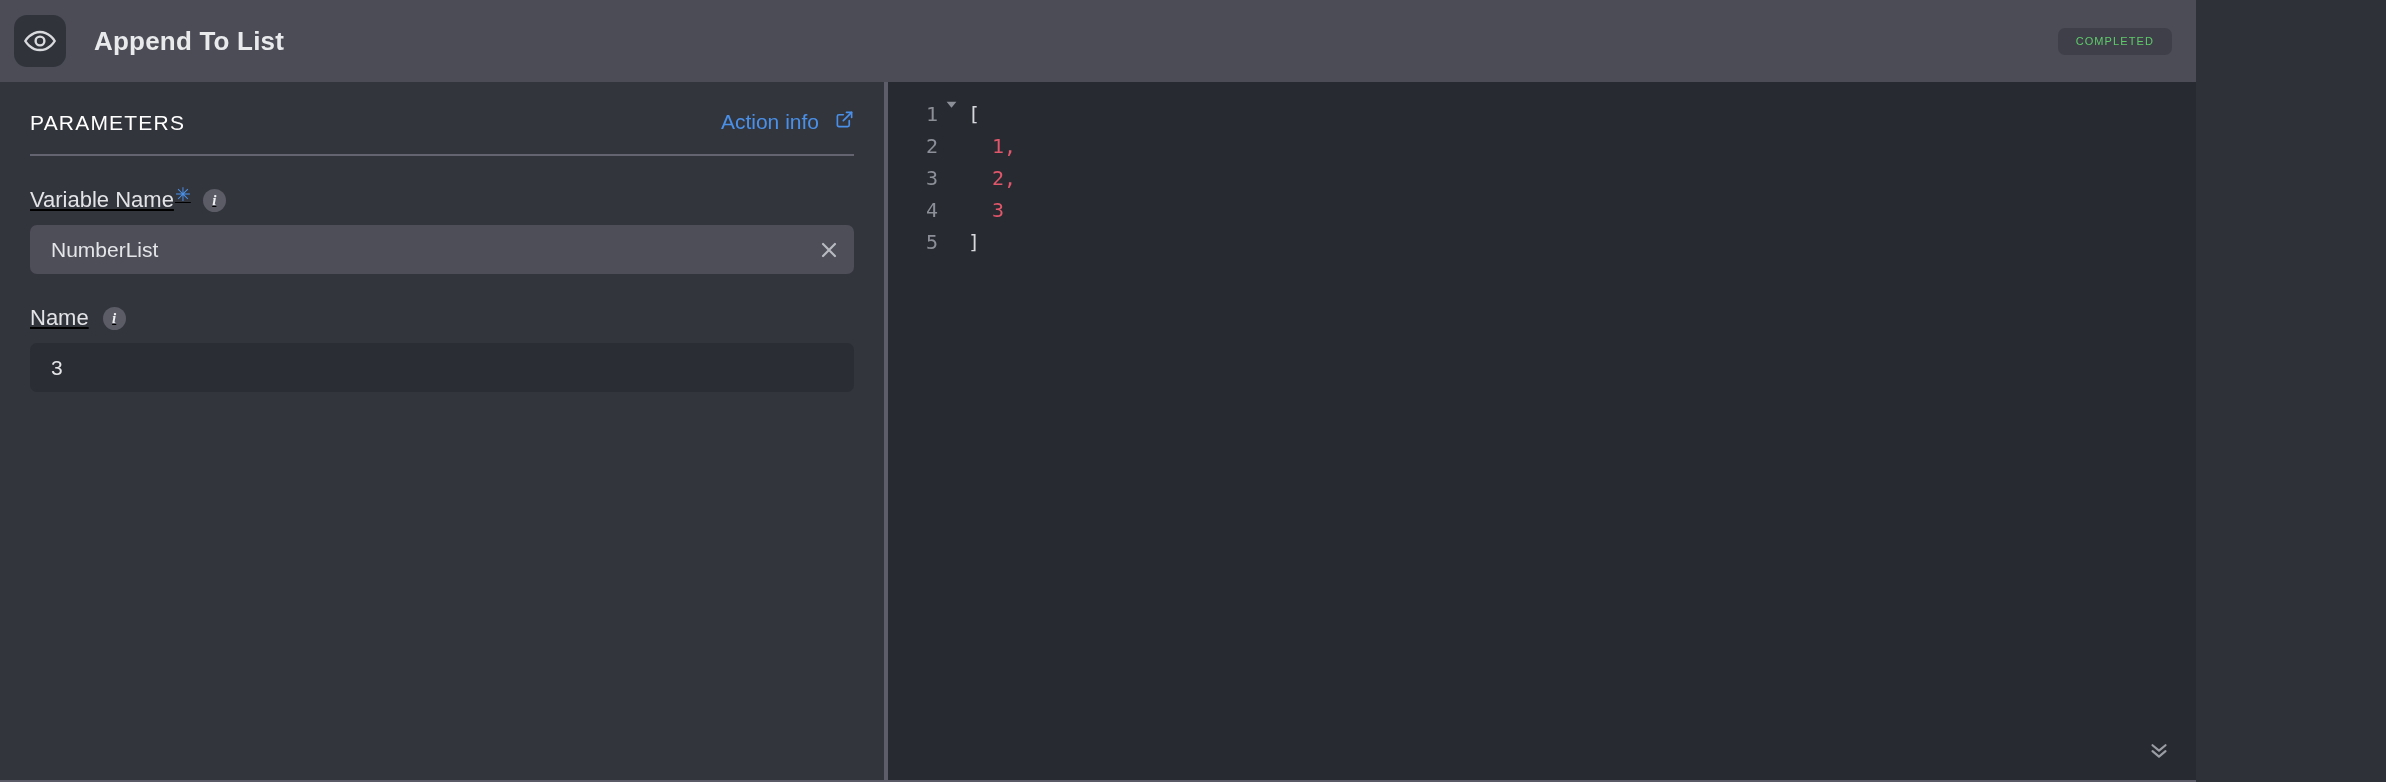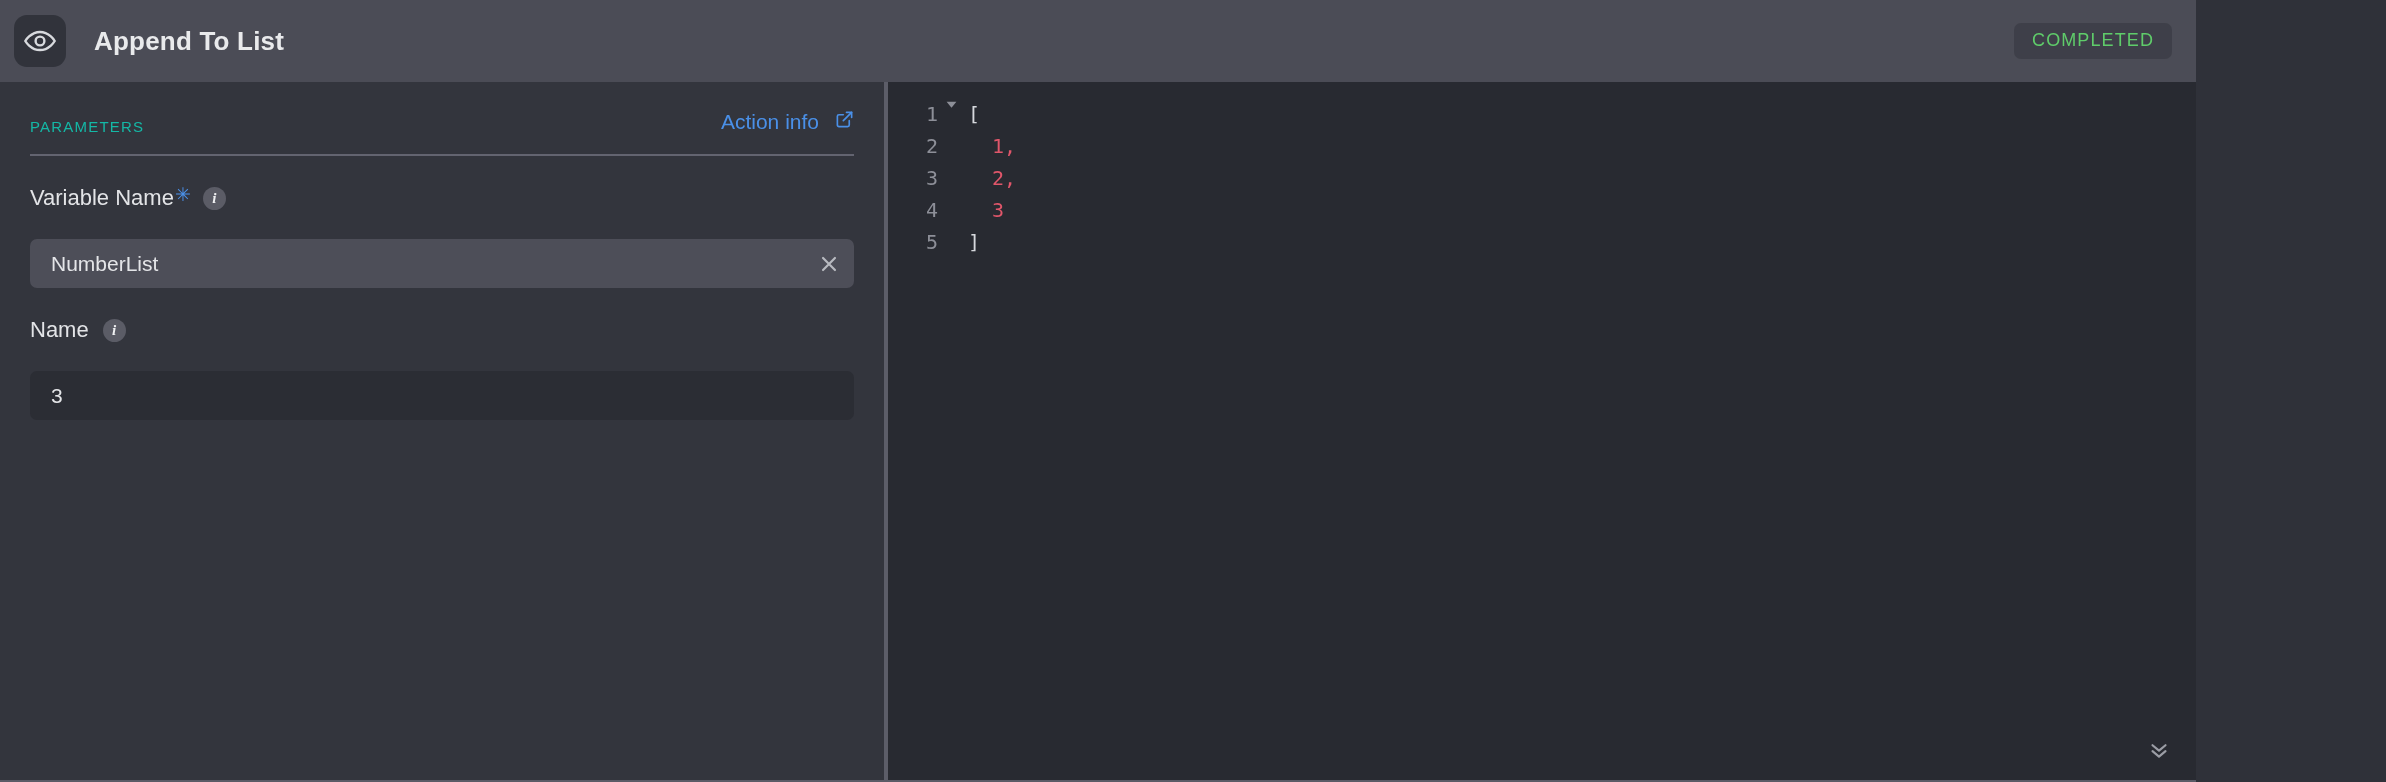--- a/index.html
+++ b/index.html
@@ -38,21 +38,21 @@
     font-size:26px;
     font-weight:bold;
     color:#e9eaec;
     letter-spacing:.2px;
     white-space:nowrap;
   }
   .header-spacer { flex:1 1 auto; }
   .status-badge {
     background:rgba(30,32,38,.28);
     color:#5fcc6a;
-    font-size:18px;
+    font-size:11px;
     letter-spacing:1.1px;
     padding:7px 18px 8px;
     border-radius:7px;
     white-space:nowrap;
   }
 
   
   .body {
     flex:1 1 auto;
     display:flex;
@@ -65,42 +65,43 @@
     background:#33353d;
     position:relative;
     padding:0 30px;
     border-right:4px solid #5c5d68;
   }
   .params-row {
     display:flex; align-items:flex-end; justify-content:space-between;
     padding-top:28px;
   }
   .params-title {
-    font-size:15px;
-    color:#14b8a6;
+    font-size:21px;
+    color:#ffffff;
     letter-spacing:1.2px;
   }
   .action-info {
     display:flex; align-items:flex-start; gap:16px;
     color:#4a90e8;
     font-size:21px;
     cursor:pointer;
     padding-bottom:1px;
   }
   .action-info svg { display:block; }
   .divider {
     height:2px;
     background:#636470;
     margin-top:19px;
   }
 
   .field-block { margin-top:31px; }
   .field-label-row {
-    display:flex; 
+    display:flex; align-items:center;
     height:26px;
+    text-decoration:underline;
   }
   .field-label {
     font-size:22px;
     color:#e3e4e7;
     line-height:1;
   }
   .required-star {
     color:#4a90e8;
     font-size:19px;
     line-height:1;
@@ -118,21 +119,21 @@
     font-weight:bold;
     font-size:15px;
     display:flex; align-items:center; justify-content:center;
     margin-left:12px;
     cursor:pointer;
   }
   .info-icon.tight { margin-left:14px; }
 
   .input-wrap {
     position:relative;
-    margin-top:26px;
+    margin-top:12px;
     height:49px;
     border-radius:7px;
     display:flex; align-items:center;
   }
   .input-wrap.filled { background:#4d4e58; }
   .input-wrap.plain  { background:#2b2d34; }
   .input-text {
     font-size:21px;
     color:#e4e5e8;
     padding-left:21px;

